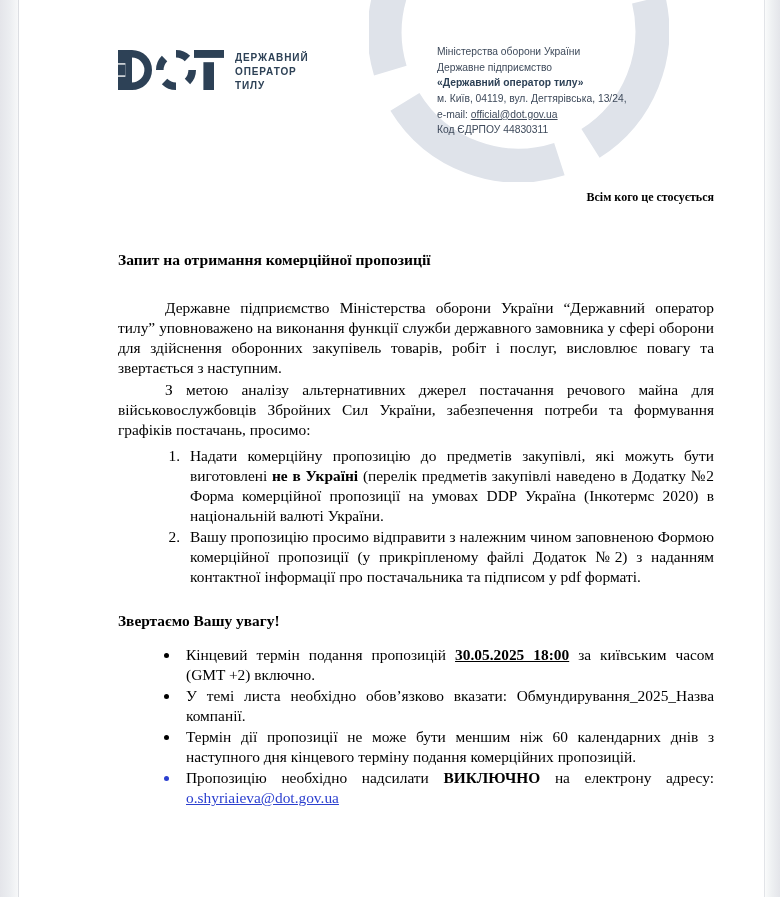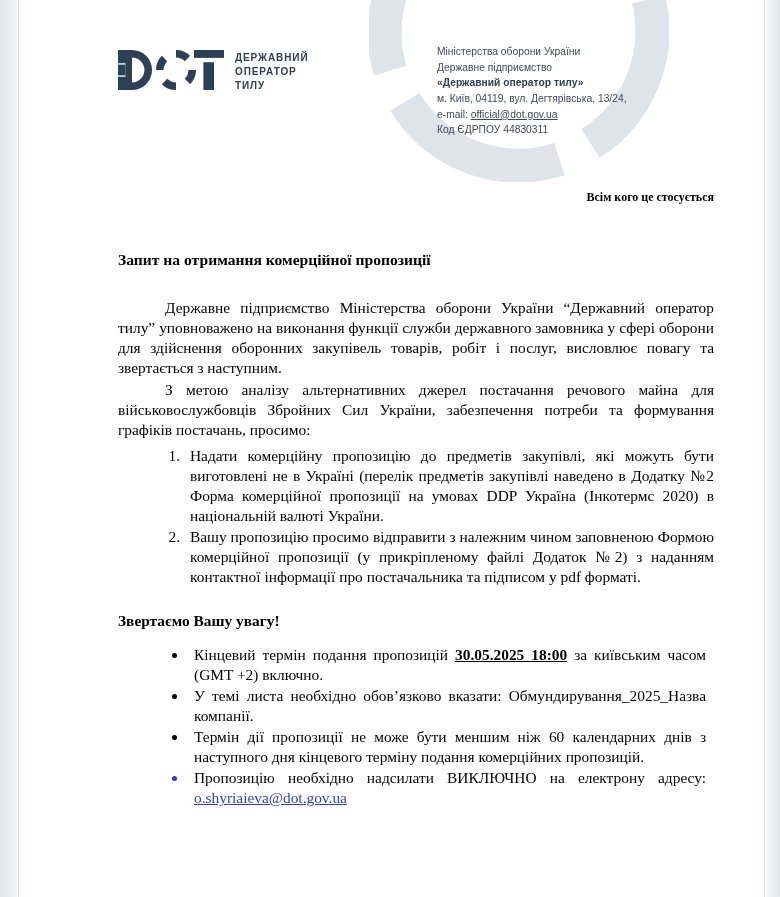--- a/index.html
+++ b/index.html
@@ -134,33 +134,33 @@
   ol.numbered > li {
     text-align: justify;
     margin-bottom: 1px;
     padding-left: 6px;
   }
   .attention {
     font-weight: bold;
     margin: 24px 0 14px 0;
   }
   ul.bullets {
-    margin: 8px;
+    margin: 0;
     padding-left: 62px;
     list-style-type: disc;
     list-style-position: outside;
   }
   ul.bullets > li {
     text-align: justify;
     margin-bottom: 1px;
     padding-left: 6px;
   }
   ul.bullets > li.link-item { color: #000; }
   ul.bullets > li.link-item::marker { color: #2b3fcf; }
-  b, .b { font-weight: normal; }
+  b, .b { font-weight: bold; }
   .bu { font-weight: bold; text-decoration: underline; }
   a.email-link {
     color: #2b3fcf;
     text-decoration: underline;
   }
   .nowrap { white-space: nowrap; }
 </style>
 </head>
 <body>
 

